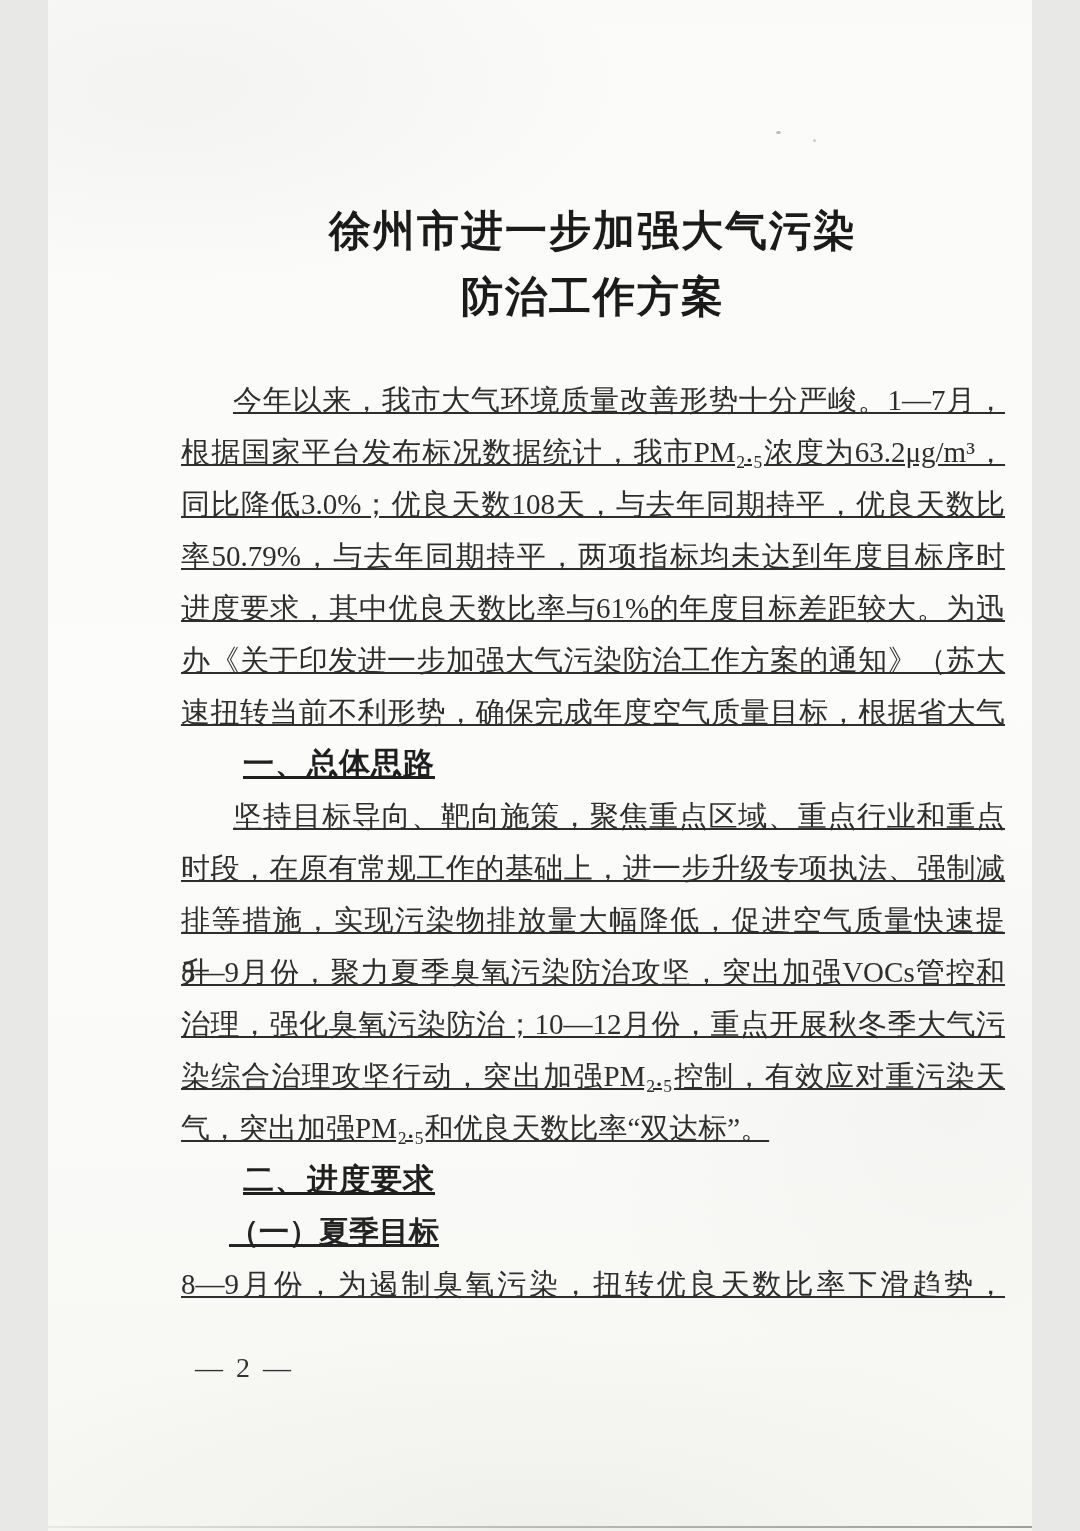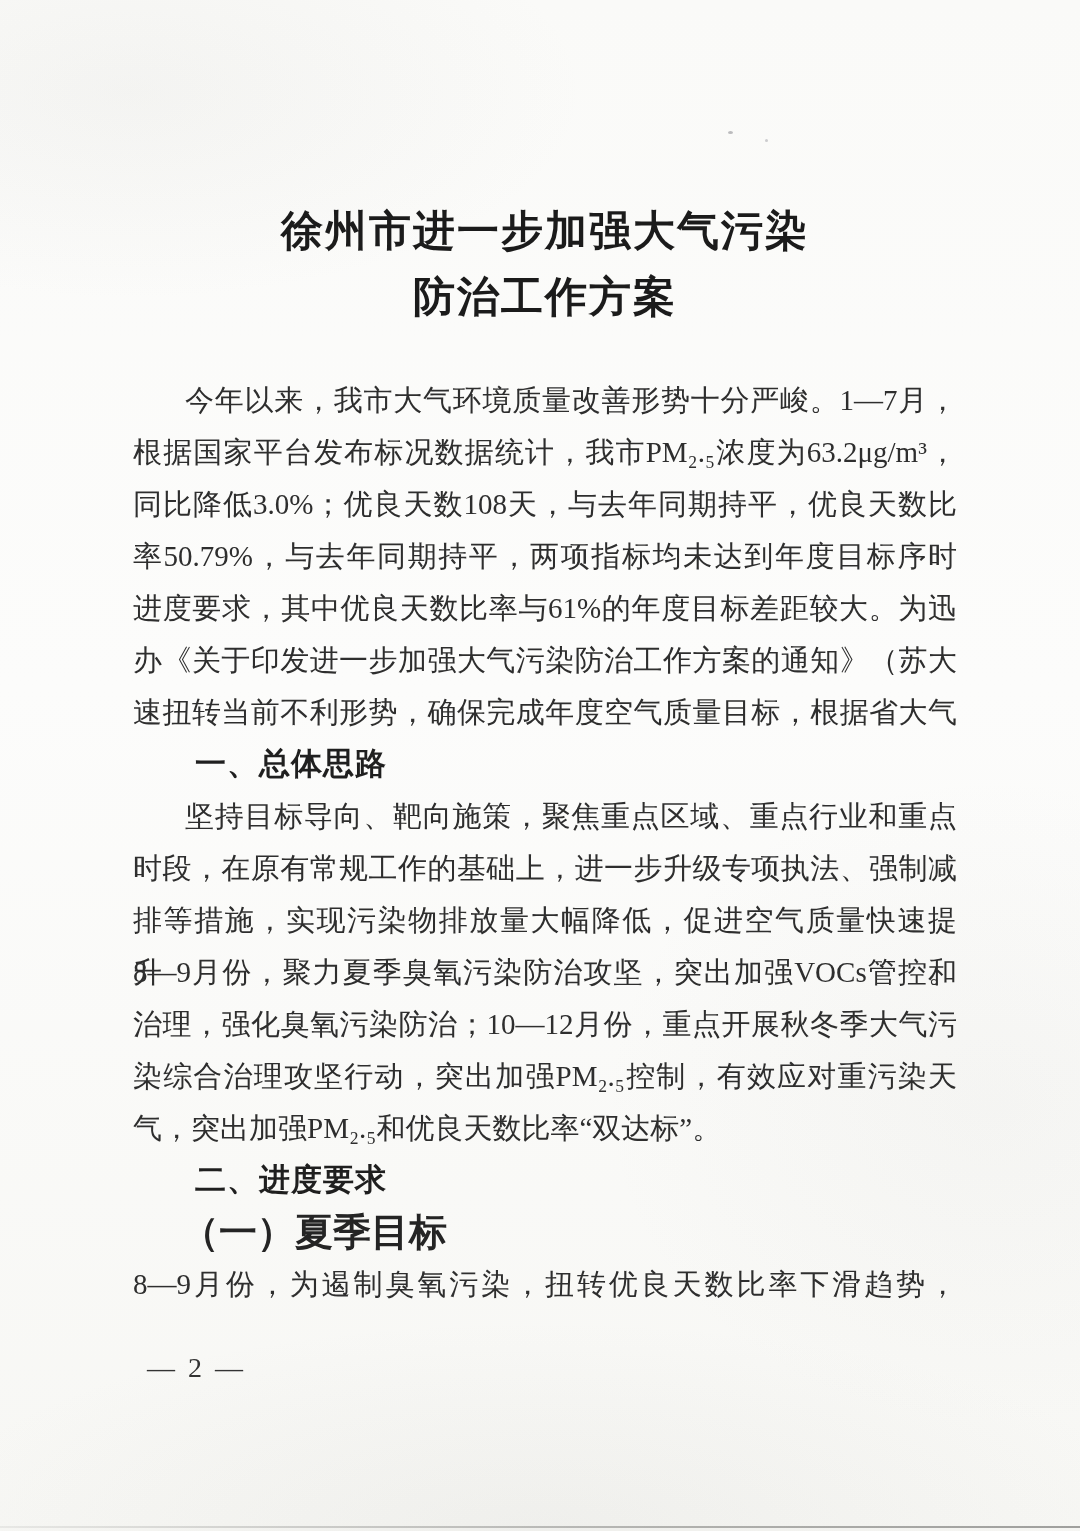--- a/index.html
+++ b/index.html
@@ -1,18 +1,18 @@
 <!DOCTYPE html>
 <html><head>
 <meta charset="utf-8">
 <style>
   html, body { margin: 0; padding: 0; background: #e8e8e6; }
   .page {
     position: relative;
-    width: 1080px;
+    width: 984px;
     height: 1531px;
     margin: 0 auto;
     overflow: hidden;
     background:
       radial-gradient(ellipse 700px 320px at 12% 6%, rgba(185,185,180,0.10), transparent 65%),
       radial-gradient(ellipse 600px 500px at 92% 72%, rgba(185,185,180,0.08), transparent 65%),
       radial-gradient(ellipse 900px 300px at 50% 100%, rgba(170,170,165,0.10), transparent 70%),
       linear-gradient(180deg, #fafaf8 0%, #fcfcfb 45%, #f7f7f4 100%);
     font-family: "Liberation Serif", "DejaVu Serif", serif;
     color: #2e2e2e;
@@ -33,37 +33,38 @@
     color: #1b1b1b;
   }
   .title-line { display: block; }
   .line {
     margin: 0;
     font-size: 29px;
     line-height: 52px;
     height: 52px;
     text-align: left;
     color: #2e2e2e;
+    text-decoration: underline;
   }
   .just {
     text-align: justify;
     text-align-last: justify;
   }
   .indent { text-indent: 52px; }
   .h1 {
     font-family: "Liberation Sans", "DejaVu Sans", sans-serif;
     font-weight: 700;
     font-size: 31px;
     padding-left: 62px;
     color: #1f1f1f;
     letter-spacing: 1px;
   }
   .h2 {
     font-weight: 600;
-    font-size: 38px;
+    font-size: 30px;
     padding-left: 48px;
     color: #242424;
   }
   .page-num {
     position: absolute;
     left: 147px;
     top: 1352px;
     font-size: 28px;
     letter-spacing: 3px;
     color: #333333;

